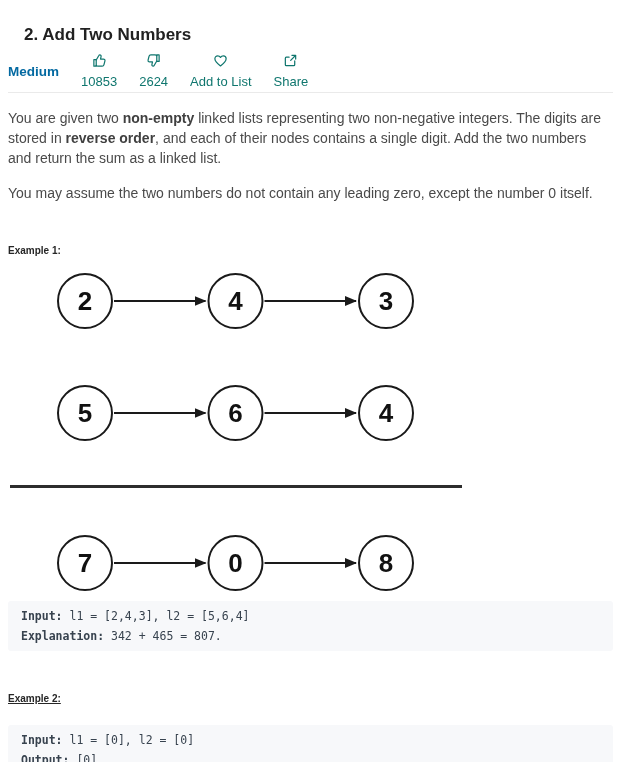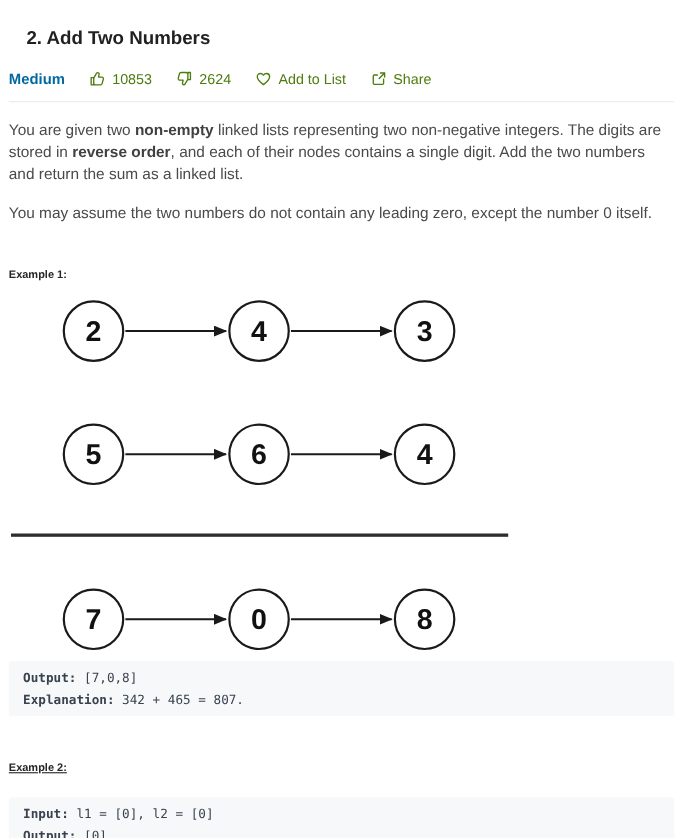--- a/index.html
+++ b/index.html
@@ -1,21 +1,21 @@
 <!DOCTYPE html>
 <html><head>
 <meta charset="utf-8">
 <style>
   html,body{margin:0;padding:0;background:#fff;}
   body{width:631px;font-family:"Liberation Sans",sans-serif;-webkit-font-smoothing:antialiased;}
   .page{padding:8px 18px 16px 8px;}
   h1.title{font-size:17px;font-weight:600;color:#212121;margin:16px;line-height:22px;}
   .stats{display:flex;align-items:center;gap:22px;margin-top:10px;font-size:13px;color:#5f6b72;height:18px;}
   .difficulty{font-weight:600;font-size:13.5px;}
-  .stat{display:inline-flex;align-items:center;gap:6px;cursor:pointer;color:#4d7c0f;}
+  .stat{display:inline-flex;align-items:center;gap:6px;cursor:pointer;color:#0f766e;flex-direction:column;}
   .stat svg{width:15px;height:15px;display:block;}
   .stat svg path{fill:none;stroke:currentColor;stroke-width:1.3;stroke-linecap:round;stroke-linejoin:round;}
   .hdr-divider{border-top:1px solid #eaeaea;margin-top:12px;}
   p.desc{font-size:14px;line-height:20px;color:#4a4a4a;margin:15px 0 0;max-width:601px;}
   p.desc strong{color:#404040;}
   .example-label{font-size:10px;font-weight:700;color:#262626;margin:39px 0 0;line-height:17px;}
   .example-label.ex2{text-decoration:underline;}
   .diagram{margin:12px 0 0;height:60px;}
   .diagram.row2{margin-top:52px;}
   .diagram.row3{margin-top:45px;}
@@ -118,19 +118,19 @@
         <circle cx="77" cy="30" r="27" fill="#fff" stroke="#1a1a1a" stroke-width="2"></circle>
         <text x="77" y="39" text-anchor="middle" font-family="&quot;Liberation Sans&quot;, sans-serif" font-size="26" font-weight="700" fill="#111">7</text>
         <line x1="106" y1="30" x2="197.5" y2="30" stroke="#1a1a1a" stroke-width="1.8" marker-end="url(#arrow-2)"></line>
         <circle cx="227.5" cy="30" r="27" fill="#fff" stroke="#1a1a1a" stroke-width="2"></circle>
         <text x="227.5" y="39" text-anchor="middle" font-family="&quot;Liberation Sans&quot;, sans-serif" font-size="26" font-weight="700" fill="#111">0</text>
         <line x1="256.5" y1="30" x2="348" y2="30" stroke="#1a1a1a" stroke-width="1.8" marker-end="url(#arrow-2)"></line>
         <circle cx="378" cy="30" r="27" fill="#fff" stroke="#1a1a1a" stroke-width="2"></circle>
         <text x="378" y="39" text-anchor="middle" font-family="&quot;Liberation Sans&quot;, sans-serif" font-size="26" font-weight="700" fill="#111">8</text>
       </svg></div>
 
-  <pre class="code"><div class="code-line"><strong>Output:</strong><span> [7,0,8]</span></div><div class="code-line"><strong>Explanation:</strong><span> 342 + 465 = 807.</span></div></pre>
+  <pre class="code"><div class="code-line"><strong>Input:</strong><span> l1 = [2,4,3], l2 = [5,6,4]</span></div><div class="code-line"><strong>Explanation:</strong><span> 342 + 465 = 807.</span></div></pre>
 
   <p class="example-label ex2">Example 2:</p>
 
   <pre class="code code2"><div class="code-line"><strong>Input:</strong><span> l1 = [0], l2 = [0]</span></div><div class="code-line"><strong>Output:</strong><span> [0]</span></div></pre>
 
 </div>
 
 </body></html>

